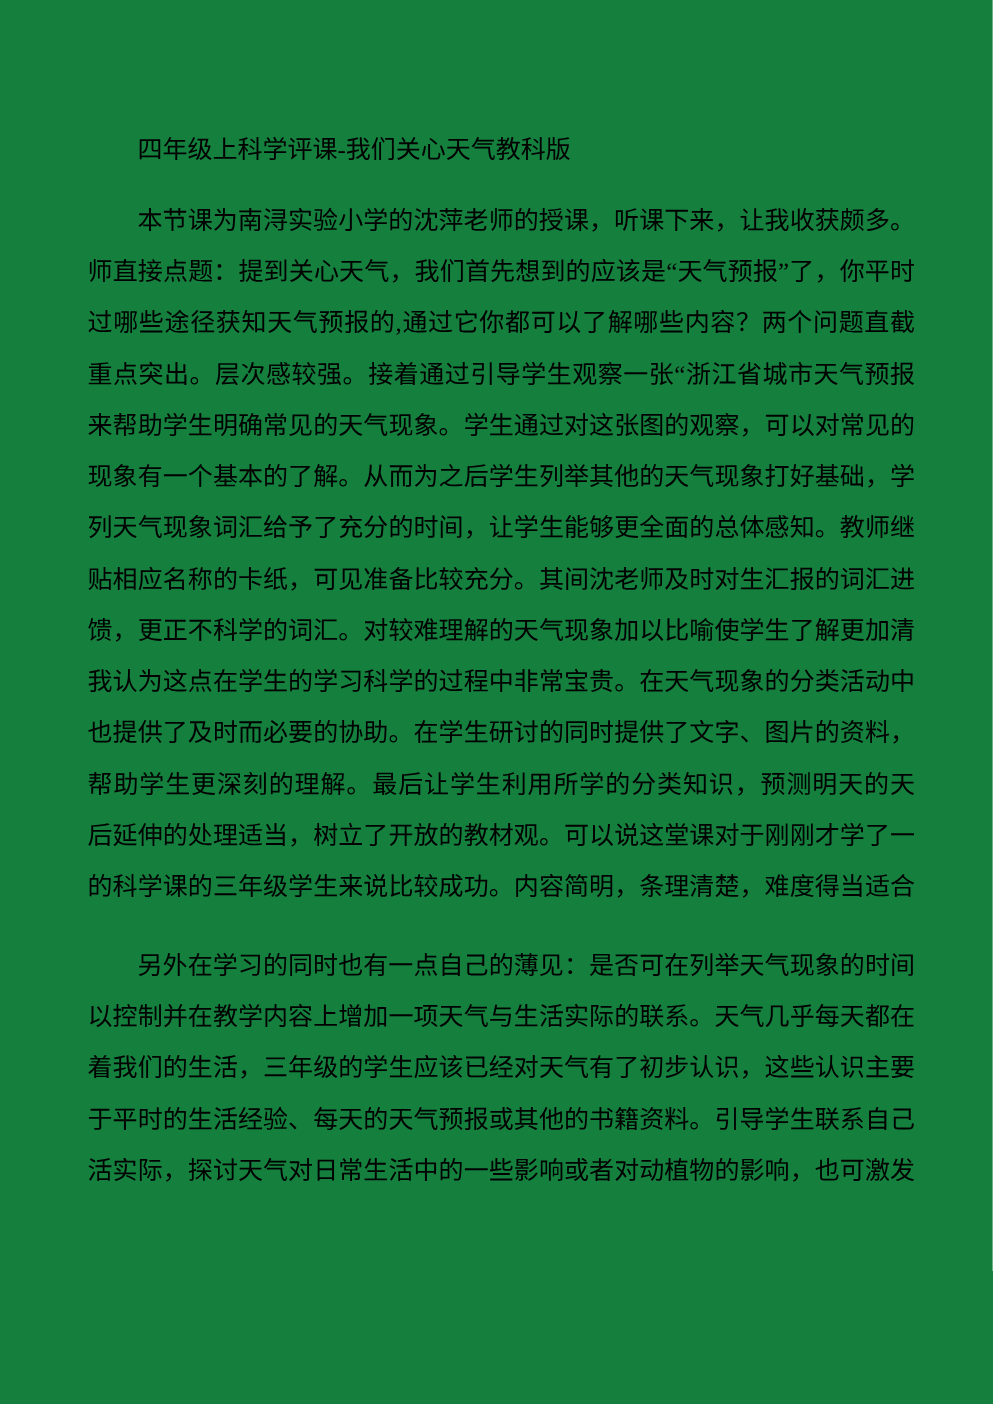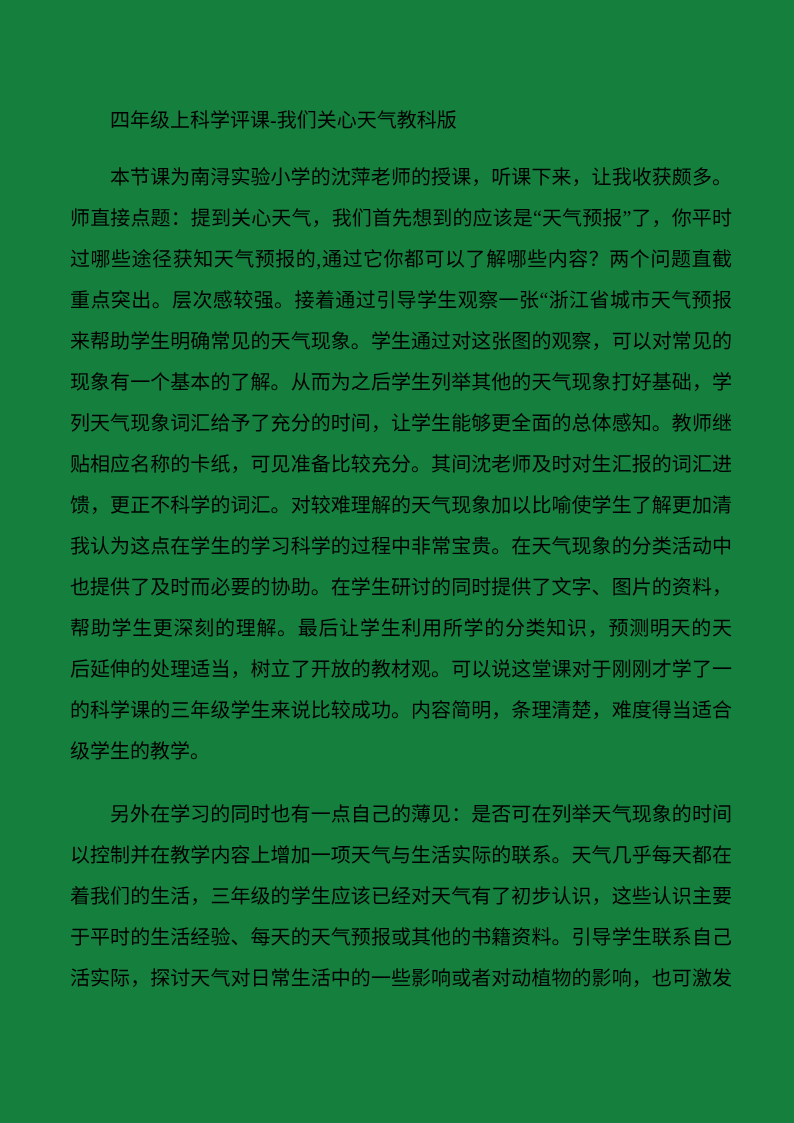--- a/index.html
+++ b/index.html
@@ -67,21 +67,20 @@
       <div class="line">来帮助学生明确常见的天气现象。学生通过对这张图的观察，可以对常见的天气</div>
       <div class="line">现象有一个基本的了解。从而为之后学生列举其他的天气现象打好基础，学生罗</div>
       <div class="line">列天气现象词汇给予了充分的时间，让学生能够更全面的总体感知。教师继而张</div>
       <div class="line">贴相应名称的卡纸，可见准备比较充分。其间沈老师及时对生汇报的词汇进行反</div>
       <div class="line">馈，更正不科学的词汇。对较难理解的天气现象加以比喻使学生了解更加清楚。</div>
       <div class="line">我认为这点在学生的学习科学的过程中非常宝贵。在天气现象的分类活动中教师</div>
       <div class="line">也提供了及时而必要的协助。在学生研讨的同时提供了文字、图片的资料，可以</div>
       <div class="line">帮助学生更深刻的理解。最后让学生利用所学的分类知识，预测明天的天气，课</div>
       <div class="line">后延伸的处理适当，树立了开放的教材观。可以说这堂课对于刚刚才学了一个月</div>
       <div class="line">的科学课的三年级学生来说比较成功。内容简明，条理清楚，难度得当适合三年</div>
-      <div class="line last-line">级学生的教学。</div>
     </div>
 
     <div class="para para-2">
       <div class="line first-line">另外在学习的同时也有一点自己的薄见：是否可在列举天气现象的时间上加</div>
       <div class="line">以控制并在教学内容上增加一项天气与生活实际的联系。天气几乎每天都在影响</div>
       <div class="line">着我们的生活，三年级的学生应该已经对天气有了初步认识，这些认识主要来自</div>
       <div class="line">于平时的生活经验、每天的天气预报或其他的书籍资料。引导学生联系自己的生</div>
       <div class="line">活实际，探讨天气对日常生活中的一些影响或者对动植物的影响，也可激发学生</div>
     </div>
 

